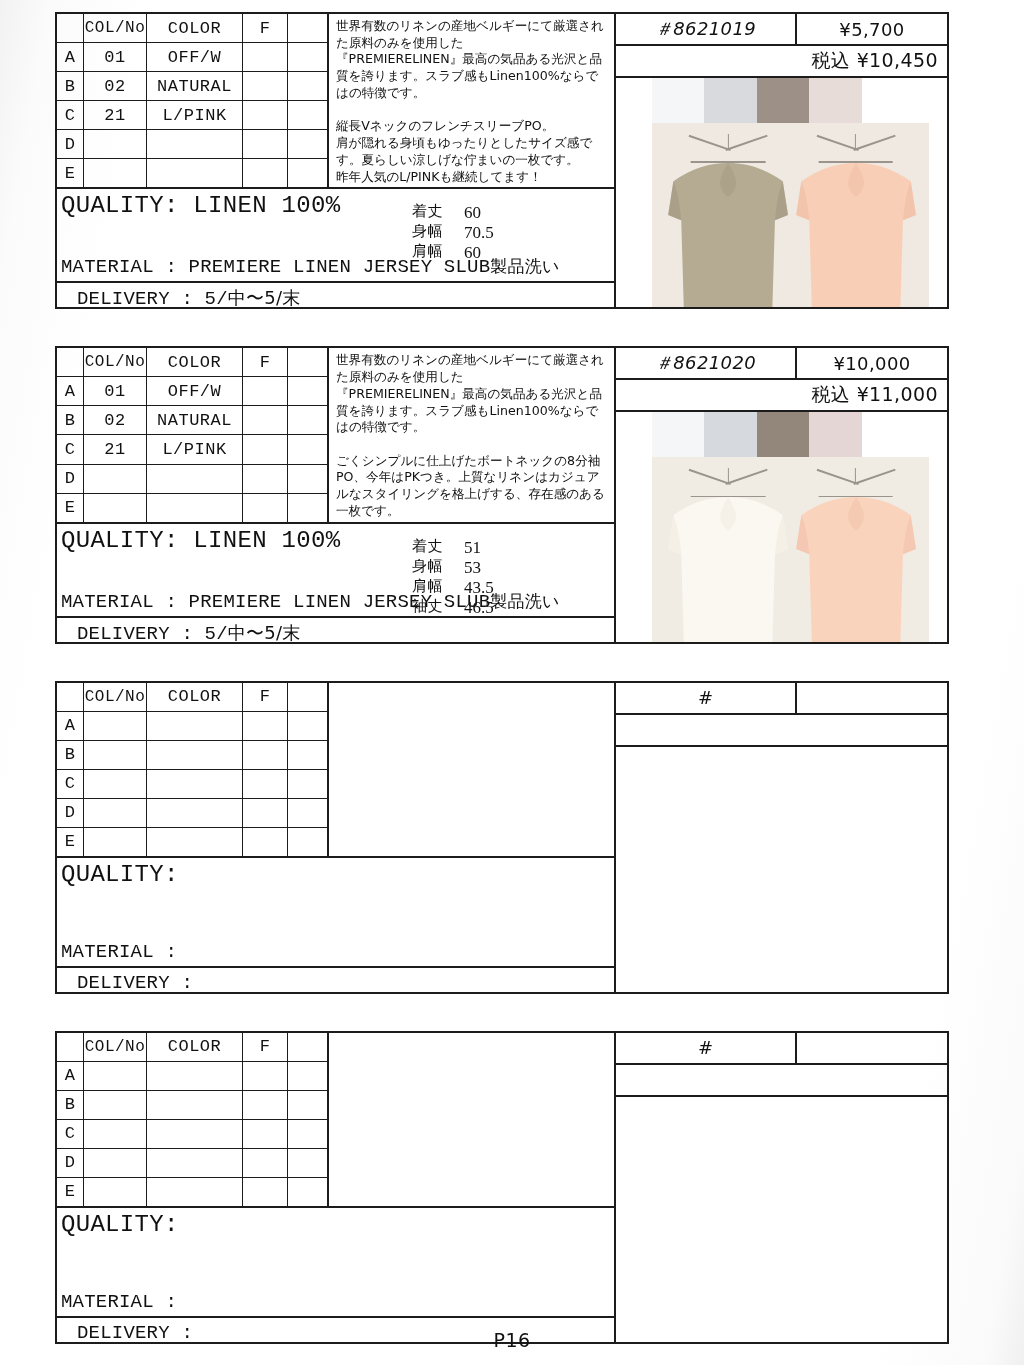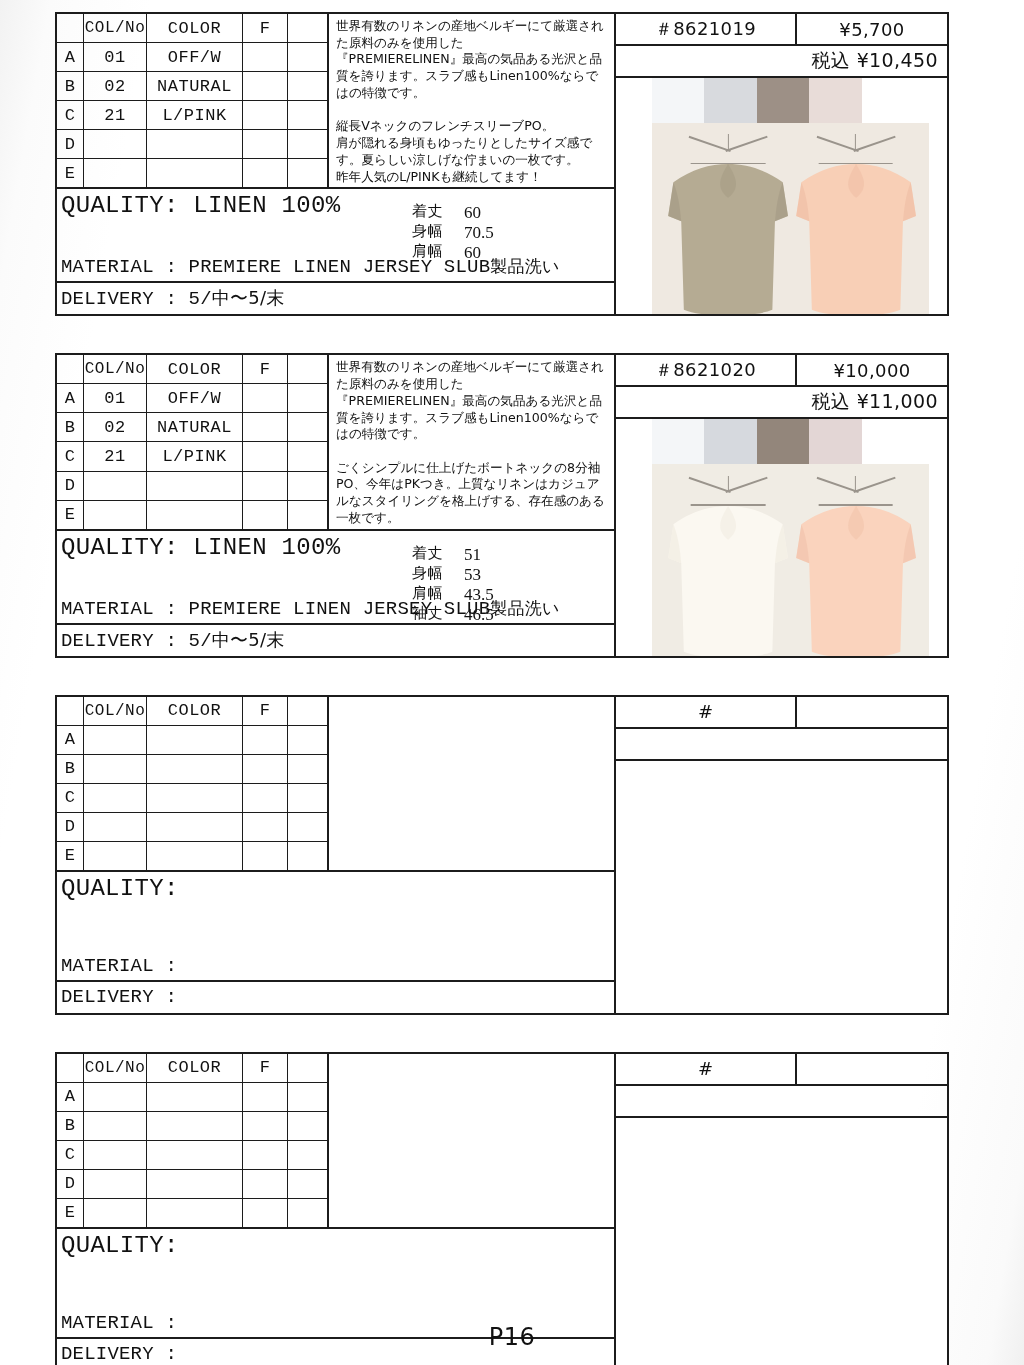--- a/index.html
+++ b/index.html
@@ -135,23 +135,23 @@
     left: 4px;
     bottom: 3px;
     font-size: 19px;
     white-space: nowrap;
     letter-spacing: 0.2px;
     margin-top: 8px;
   }
   .material-line .jp { font-family: "DejaVu Sans", sans-serif; font-size: 17px; }
 
   .delivery {
-    height: 31px;
-    box-sizing: border-box;
-    padding: 3px 0 0 4px;
+    height: 24px;
+    box-sizing: border-box;
+    padding: 3px 0 0 20px;
     font-size: 19px;
     font-family: "Liberation Mono", monospace;
     letter-spacing: 0.2px;
     white-space: nowrap;
   }
   .delivery .jp { font-family: "DejaVu Sans", sans-serif; font-size: 18px; }
 
   
   .price-row {
     display: flex;
@@ -162,20 +162,21 @@
   .price-code {
     width: 181px;
     box-sizing: border-box;
     border-right: 2px solid #1c1c1c;
     display: flex;
     align-items: center;
     justify-content: center;
     font-size: 18px;
     font-family: "DejaVu Sans", sans-serif;
     letter-spacing: 0.4px;
+    font-style: italic;
   }
   .price-val {
     flex: 1;
     display: flex;
     align-items: center;
     justify-content: center;
     font-size: 18px;
     font-family: "DejaVu Sans", sans-serif;
     letter-spacing: 0.4px;
   }
@@ -289,21 +290,21 @@
     font-family: "DejaVu Sans", sans-serif;
   }
   .hash-right { flex: 1; }
 
   .footer {
     position: absolute;
     left: 0;
     right: 0;
     bottom: 14px;
     text-align: center;
-    font-size: 24px;
+    font-size: 19px;
     font-family: "DejaVu Sans", sans-serif;
     letter-spacing: 0.5px;
   }
 </style>
 </head>
 <body>
 
 <div class="page">
   <div id="blocks-root">
       <div class="block">

